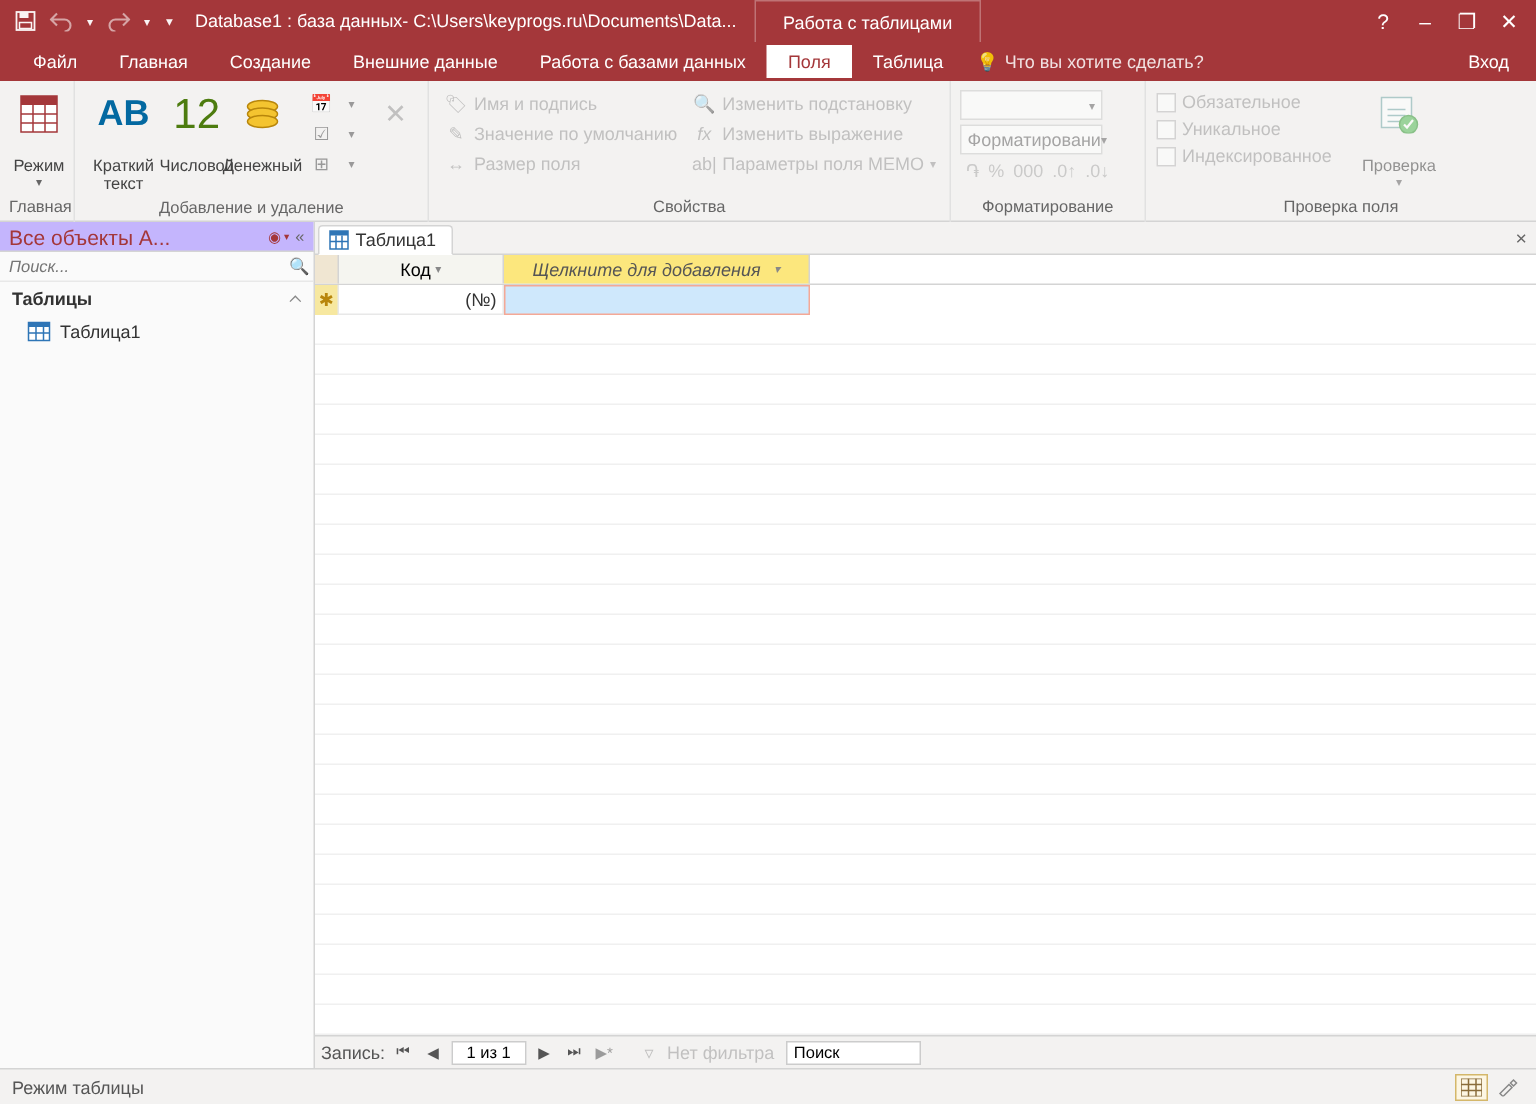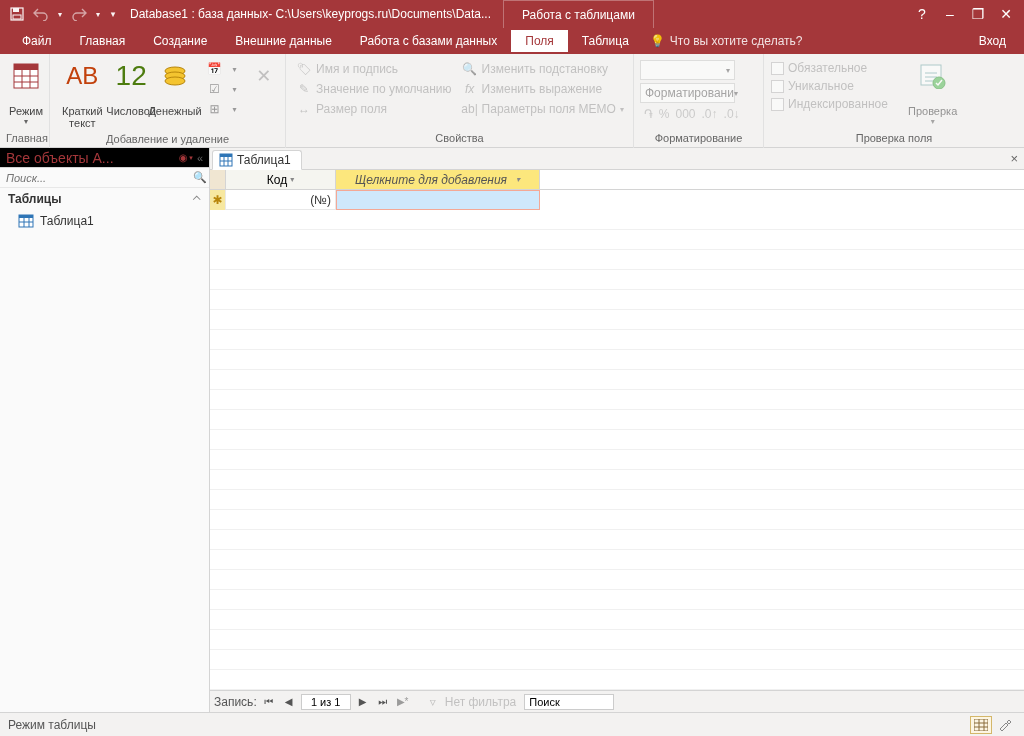--- a/index.html
+++ b/index.html
@@ -26,21 +26,21 @@
 .big-btn .lbl{font-size:11px;color:#444;text-align:center;line-height:12px;margin-top:13px}
 .big-btn .caret{font-size:8px;color:#666}
 .small-col{display:flex;flex-direction:column;gap:2px;padding-top:2px}
 .small-item{display:flex;align-items:center;gap:4px;padding:1px 4px;font-size:11px;color:#999;white-space:nowrap}
 .small-item .sicon{width:16px;height:16px;display:flex;align-items:center;justify-content:center;font-size:12px;color:#999}
 .fmt-box{width:95px;height:20px;border:1px solid #ccc;background:#fff;font-size:11px;color:#666;padding:0 4px;display:flex;align-items:center;justify-content:space-between}
 .checkbox-row{display:flex;align-items:center;gap:4px;font-size:11px;color:#999;padding:1px}
 .checkbox-row .cb{width:13px;height:13px;border:1px solid #bbb;background:#fff}
 .workspace{display:flex;height:564px}
 .nav-pane{width:210px;border-right:1px solid #d4d4d4;background:#fafafa;display:flex;flex-direction:column}
-.nav-header{height:20px;background:#000000;border-bottom:1px solid #d4d4d4;display:flex;align-items:center;padding:0 6px;gap:4px}
+.nav-header{height:20px;background:#c4b5fd;border-bottom:1px solid #d4d4d4;display:flex;align-items:center;padding:0 6px;gap:4px}
 .nav-title{font-size:14px;color:#a4373a;flex:1;white-space:nowrap;overflow:hidden;text-overflow:ellipsis}
 .nav-caret{font-size:10px;color:#a4373a;display:flex;align-items:center;gap:2px}
 .nav-collapse{font-size:11px;color:#666}
 .nav-search{display:flex;align-items:center;border-bottom:1px solid #e8e8e8;height:20px}
 .nav-search input{flex:1;border:none;background:transparent;padding:2px 6px;font-size:11px;font-style:italic;color:#888;outline:none}
 .nav-search .sico{width:18px;text-align:center;color:#888;font-size:11px}
 .nav-group{padding:4px 8px;font-weight:bold;font-size:12px;color:#333;display:flex;justify-content:space-between;align-items:center}
 .nav-group .chev{font-size:10px;color:#888;transform:rotate(180deg)}
 .nav-obj{display:flex;align-items:center;gap:6px;padding:3px 18px;font-size:12px;color:#333}
 .nav-obj .oico{width:16px;height:16px}
@@ -142,21 +142,21 @@
         <span class="lbl">Режим</span>
         <span class="caret">▾</span>
       </div>
     </div>
     <div class="group-label">Главная</div>
   </div>
 
   <div class="ribbon-group" style="width:236px">
     <div class="group-body">
       <div class="big-btn">
-        <span class="ico" style="color:#c2410c;font-weight:normal;font-size:24px">AВ</span>
+        <span class="ico" style="color:#0369a1;font-weight:bold;font-size:24px">AВ</span>
         <span class="lbl">Краткий текст</span>
       </div>
       <div class="big-btn">
         <span class="ico" style="color:#4d7c0f;font-size:28px">12</span>
         <span class="lbl">Числовой</span>
       </div>
       <div class="big-btn">
         <span class="ico">
             <svg width="26" height="26" viewBox="0 0 26 26">
               <ellipse cx="13" cy="8" rx="10" ry="4" fill="#f4c430" stroke="#b8860b"></ellipse>

